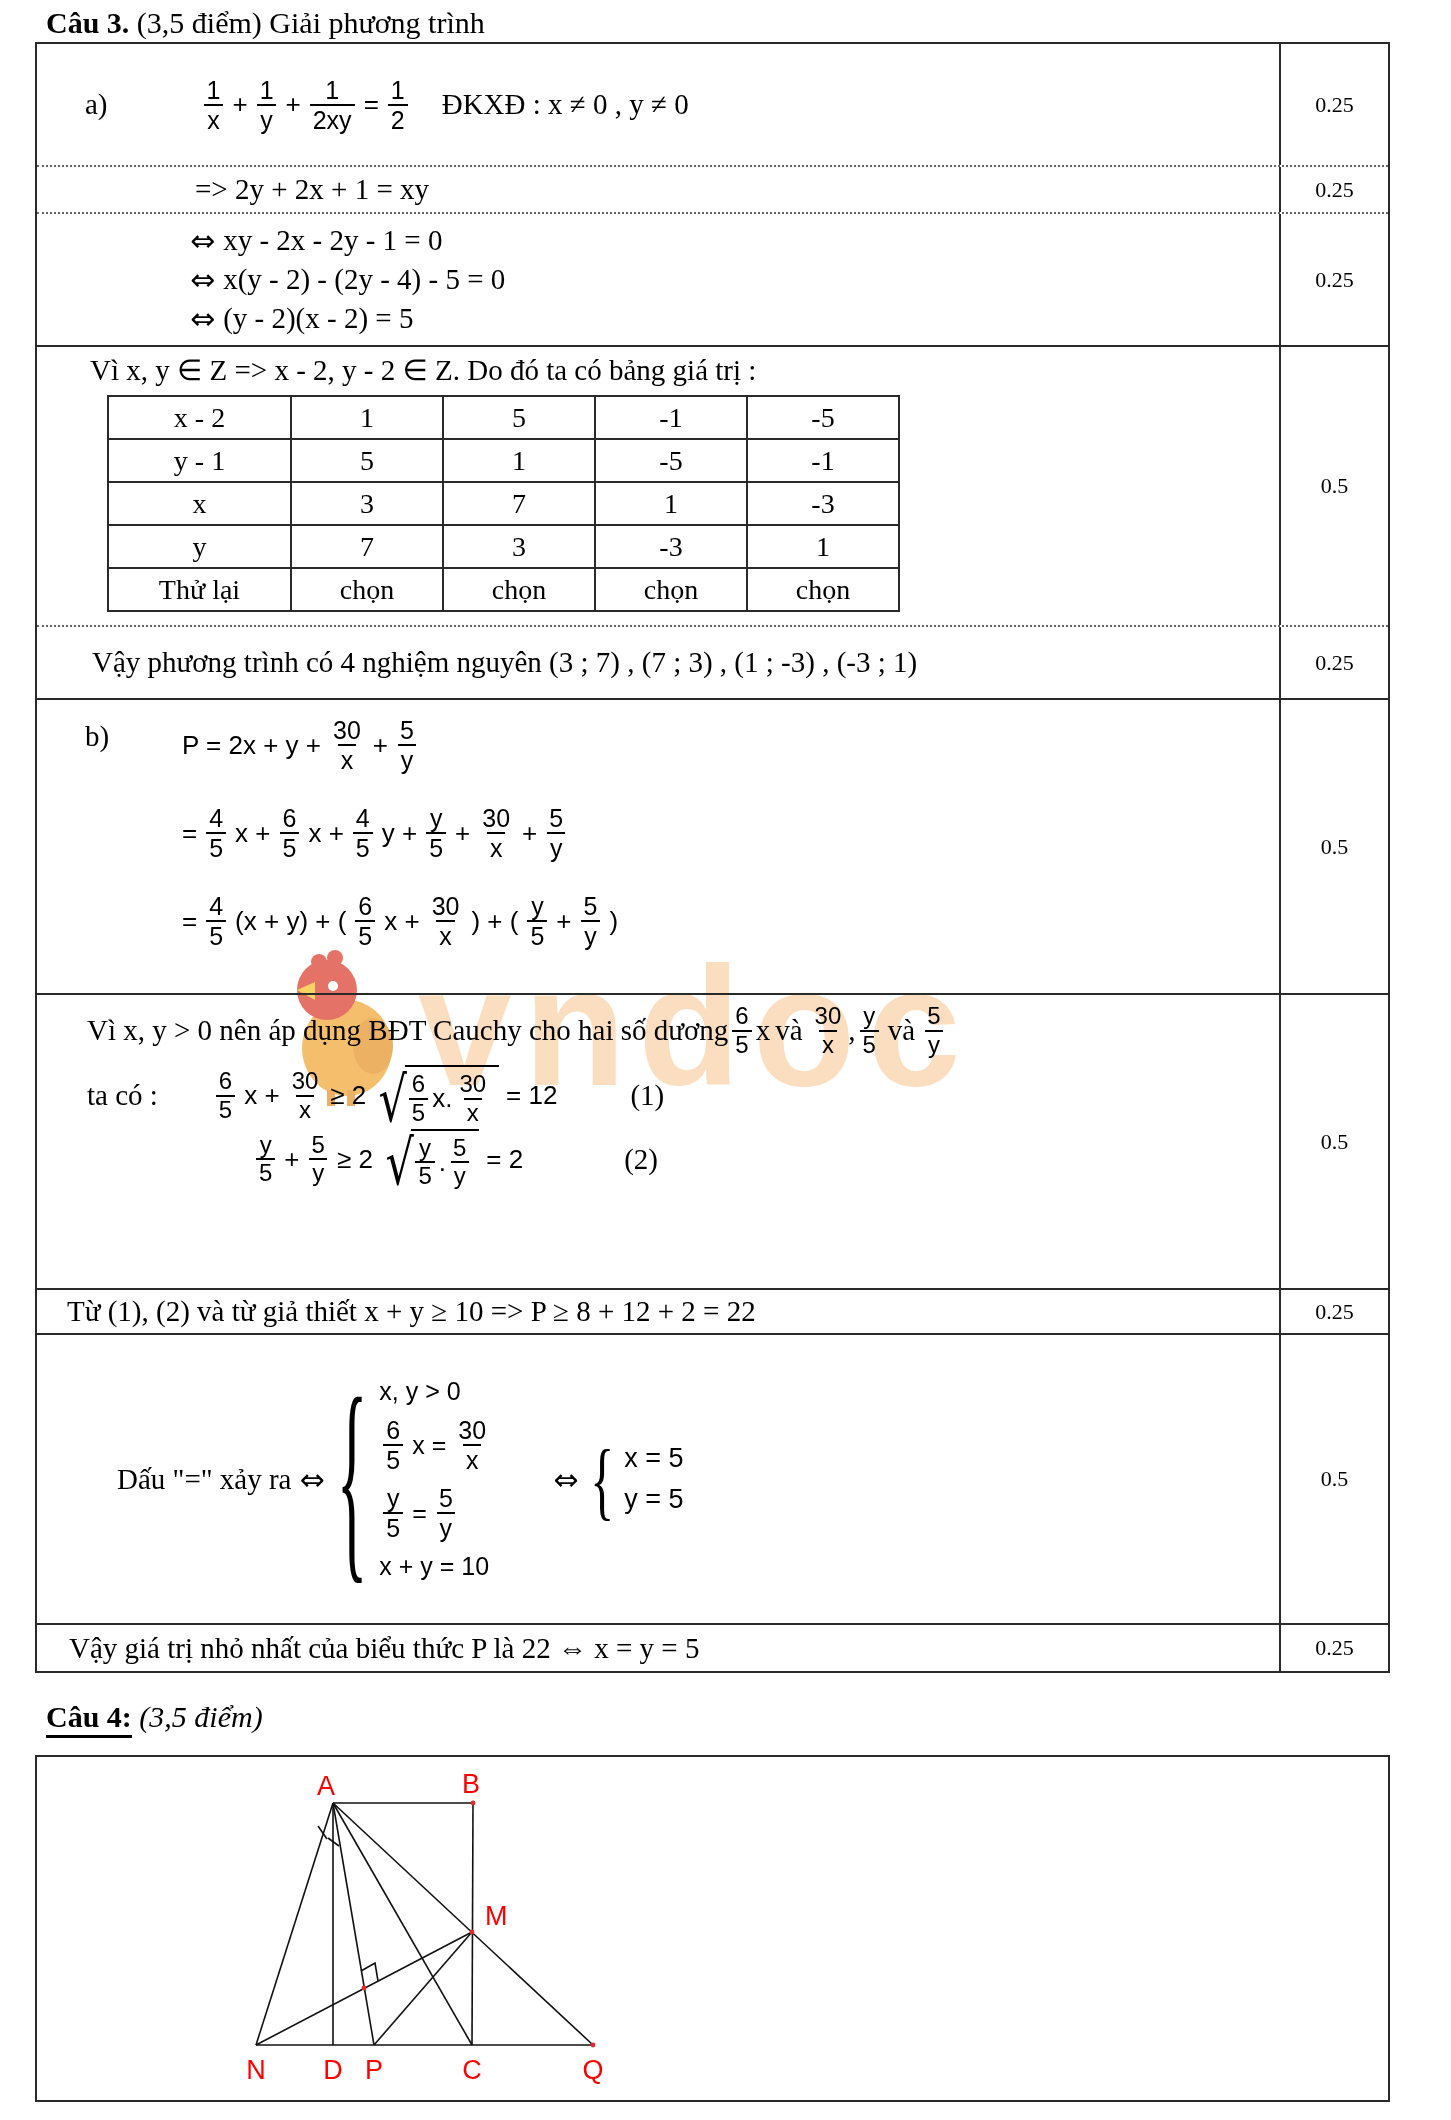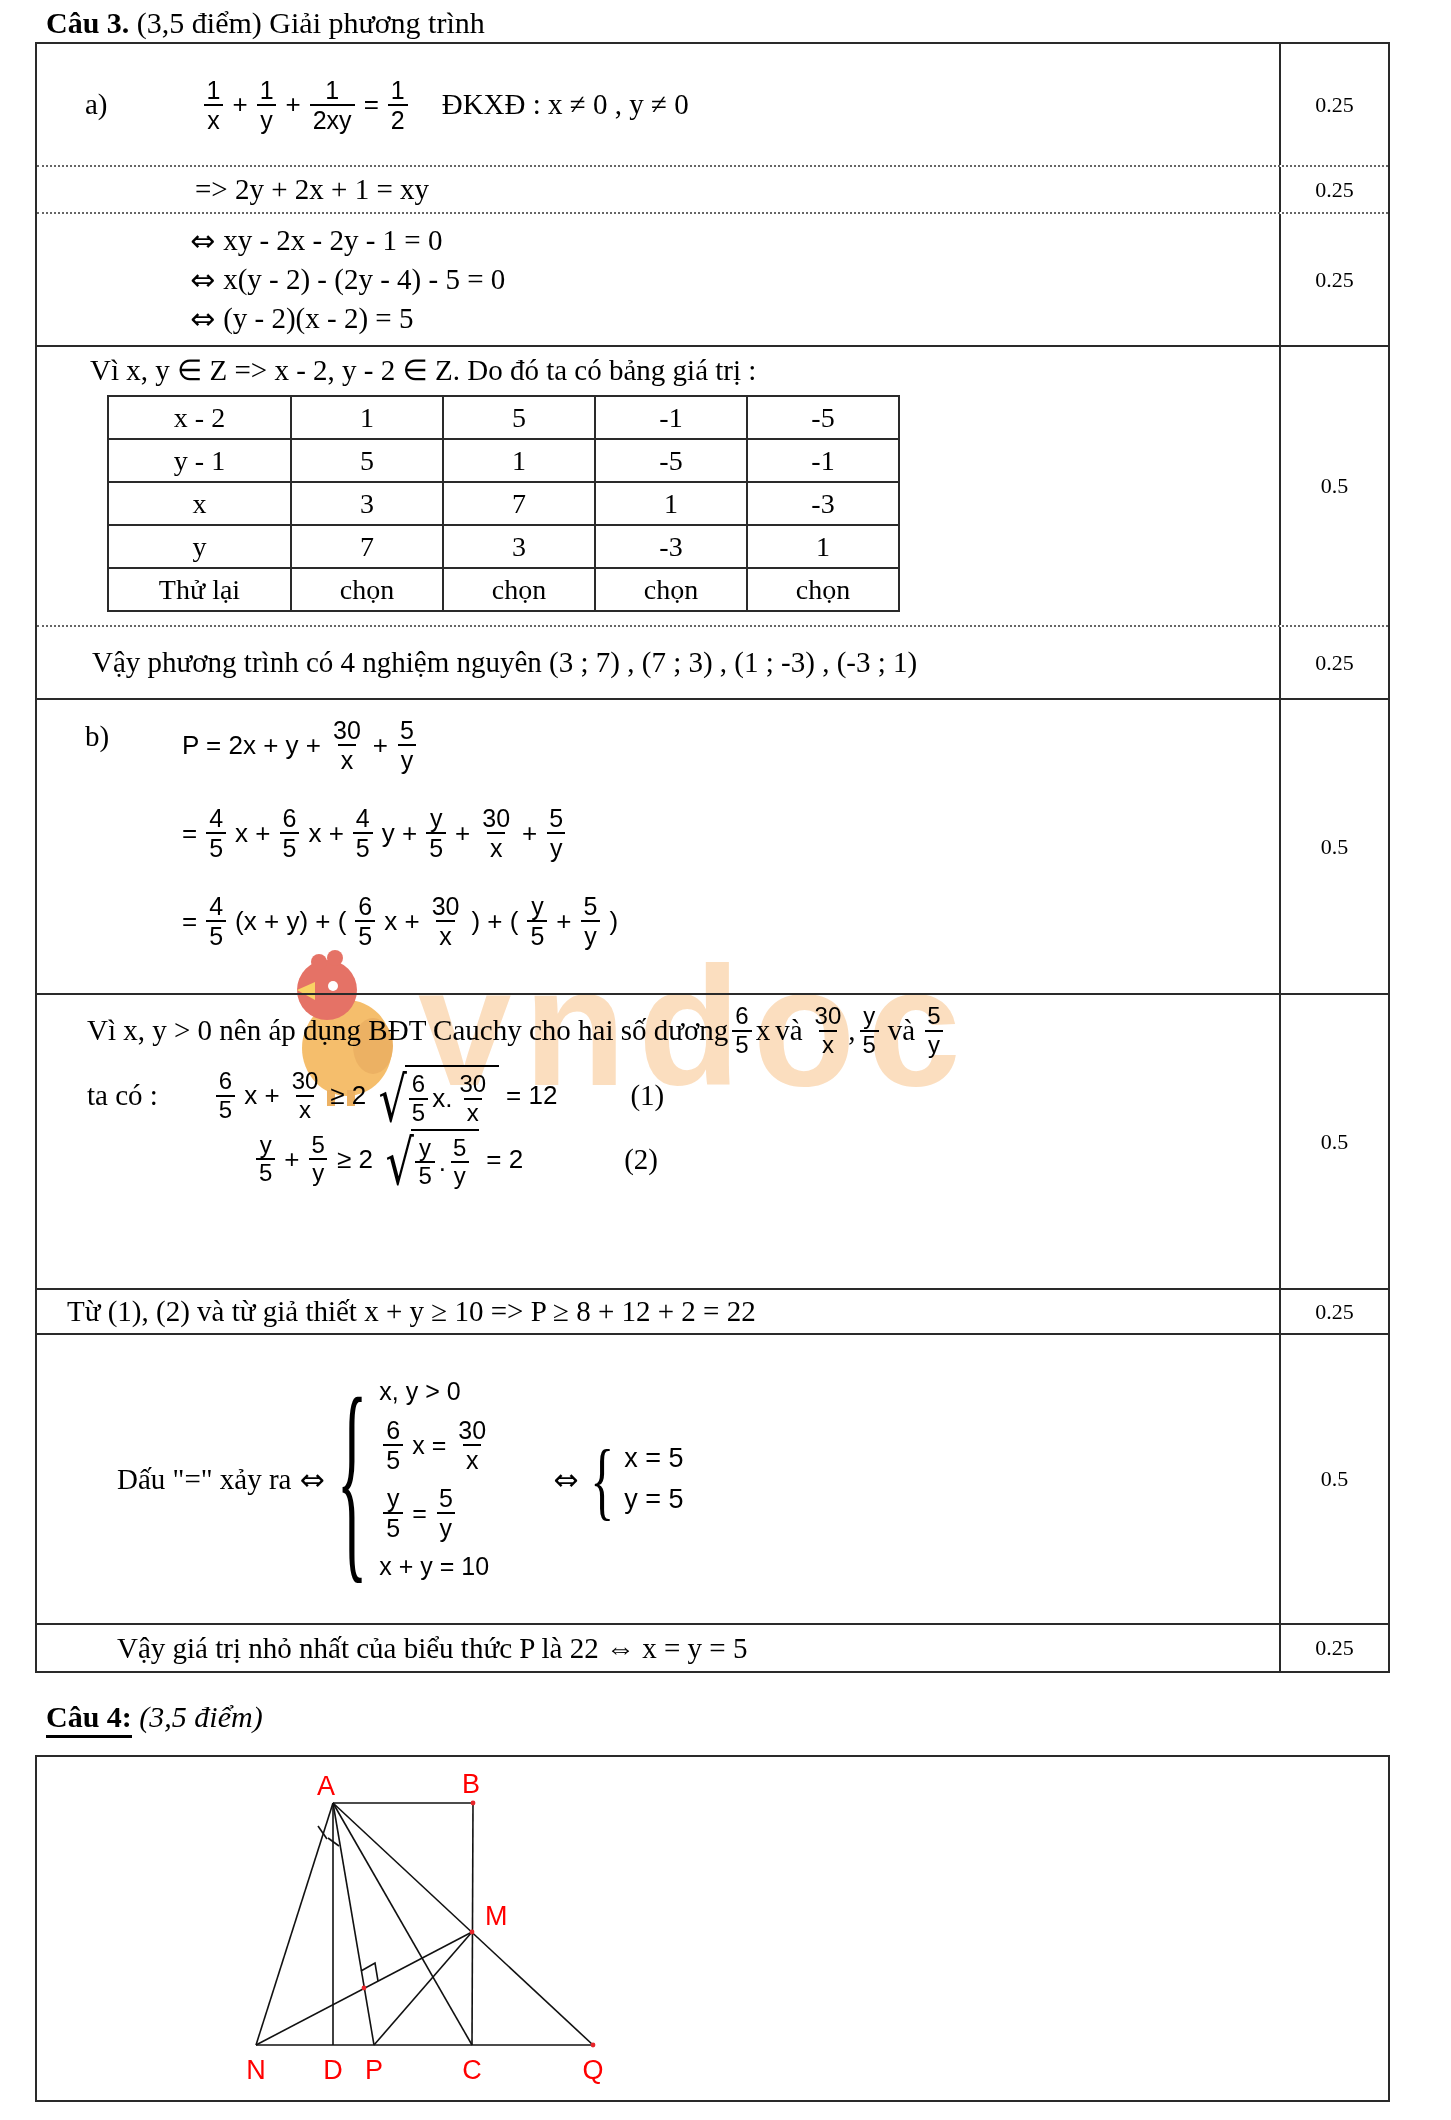--- a/index.html
+++ b/index.html
@@ -65,21 +65,21 @@
   .blines{margin-left:140px;display:flex;flex-direction:column;gap:30px}
   .r7c{padding:8px 0 0 50px;height:100%;font-size:29px}
   .introline{display:flex;align-items:center;flex-wrap:nowrap}
   .iq1{margin-top:6px}
   .iq1 .m{margin-left:54px}
   .tag{margin-left:68px}
   .iq2{margin-top:2px;margin-left:165px}
   .iq2 .tag{margin-left:96px}
   .r8c{display:flex;align-items:center;padding-left:30px;font-size:29px;height:100%}
   .r9c{display:flex;align-items:center;padding-left:80px;font-size:29px;height:100%}
-  .r10c{display:flex;align-items:center;padding-left:80px;font-size:29px;height:100%}
+  .r10c{display:flex;align-items:center;padding-left:32px;font-size:29px;height:100%}
 
   
   .figtable{position:absolute;left:35px;top:1755px;width:1355px;height:347px;border:2px solid #2a2a2a;z-index:2}
   .fig{position:absolute;left:0;top:0;width:100%;height:100%}
   .fig line,.fig polyline{stroke:#111;stroke-width:1.6;fill:none}
   .fig text{font-family:"Liberation Sans",sans-serif;font-size:27px}
 </style>
 </head>
 <body>
 

